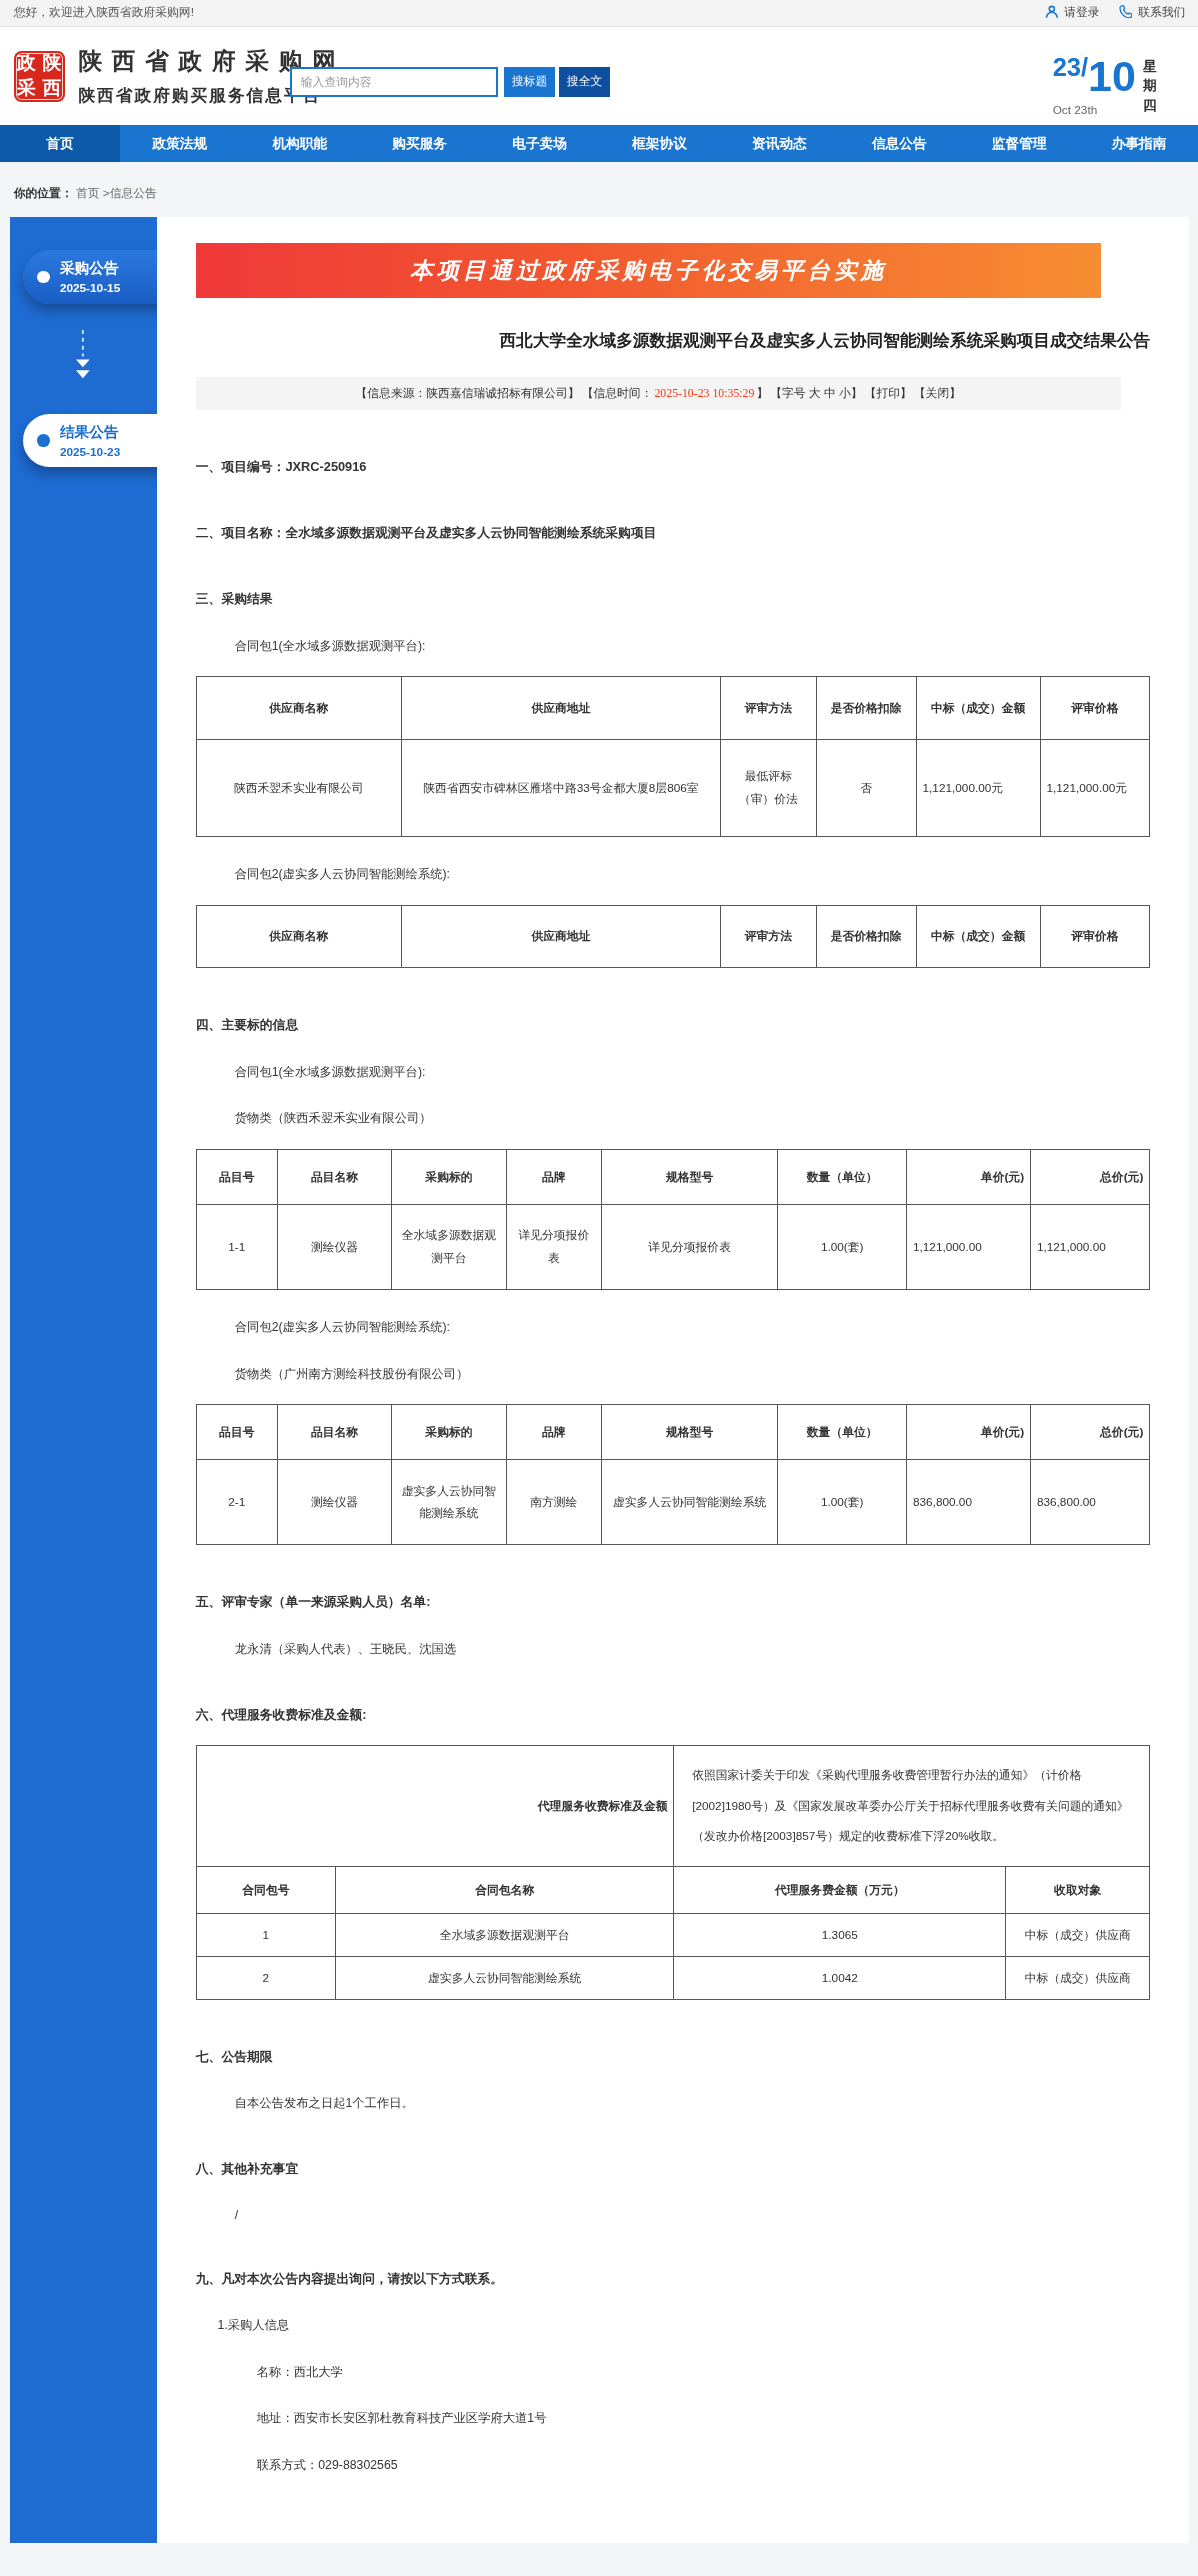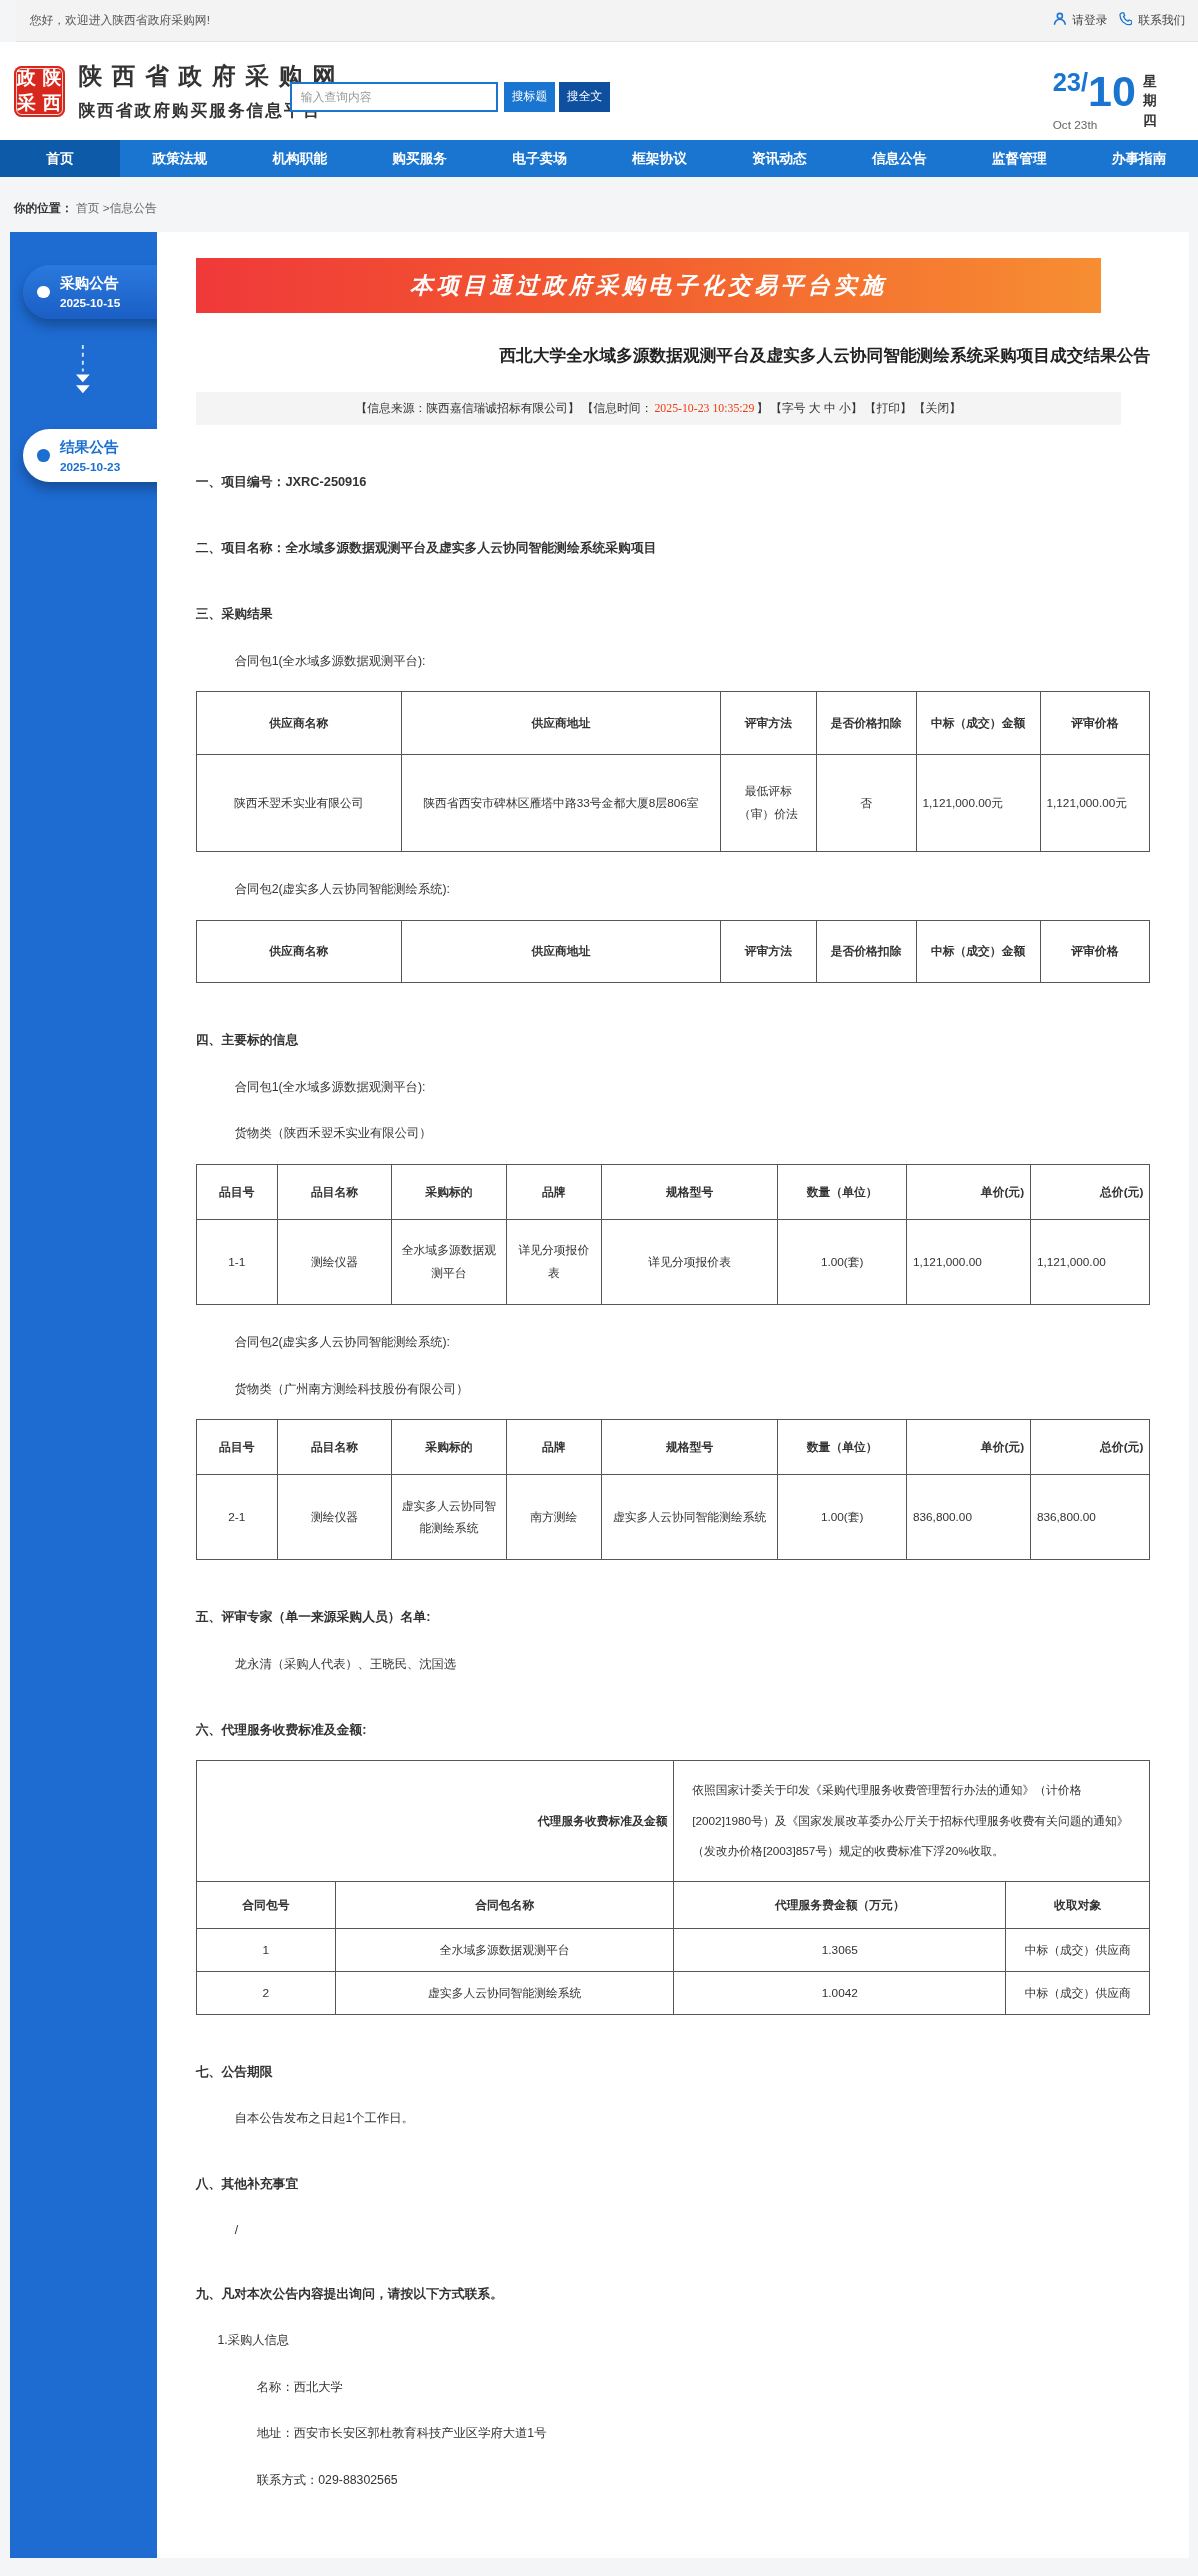--- a/index.html
+++ b/index.html
@@ -4,25 +4,25 @@
 <style>
   * { box-sizing: border-box; margin: 0; padding: 0; }
   body {
     width: 1199px;
     background: #f4f5f7;
     font-family: "Liberation Sans", "DejaVu Sans", sans-serif;
     color: #333;
   }
   
   .topbar {
-    height: 42px; background: #f3f3f3; border-bottom: 1px solid #e2e2e2;
+    height: 27px; background: #f3f3f3; border-bottom: 1px solid #e2e2e2;
     display: flex; align-items: center; justify-content: space-between;
-    padding: 0 13.7px; font-size: 11.8px; color: #555; margin-left: 16px;
-  }
-  .topbar-right { display: flex; gap: 11px; align-items: center; }
+    padding: 0 13.7px; font-size: 11.8px; color: #555;
+  }
+  .topbar-right { display: flex; gap: 19px; align-items: center; }
   .tb-item { display: flex; gap: 5.9px; align-items: center; color: #444; cursor: pointer; }
   
   .header { height: 98px; background: #fff; display: flex; align-items: center; padding: 0 13.7px; position: relative; }
   .logo {
     width: 51px; height: 51px; background: #d8271c; border-radius: 7.9px;
     display: grid; grid-template-columns: 1fr 1fr; place-items: center;
     color: #fff; font-weight: bold; font-size: 18.7px; line-height: 1; flex-shrink: 0;
     box-shadow: inset 0 0 0 2px #d8271c, inset 0 0 0 2.9px rgba(255,255,255,.85);
   }
   .brand { margin-left: 13.7px; }

